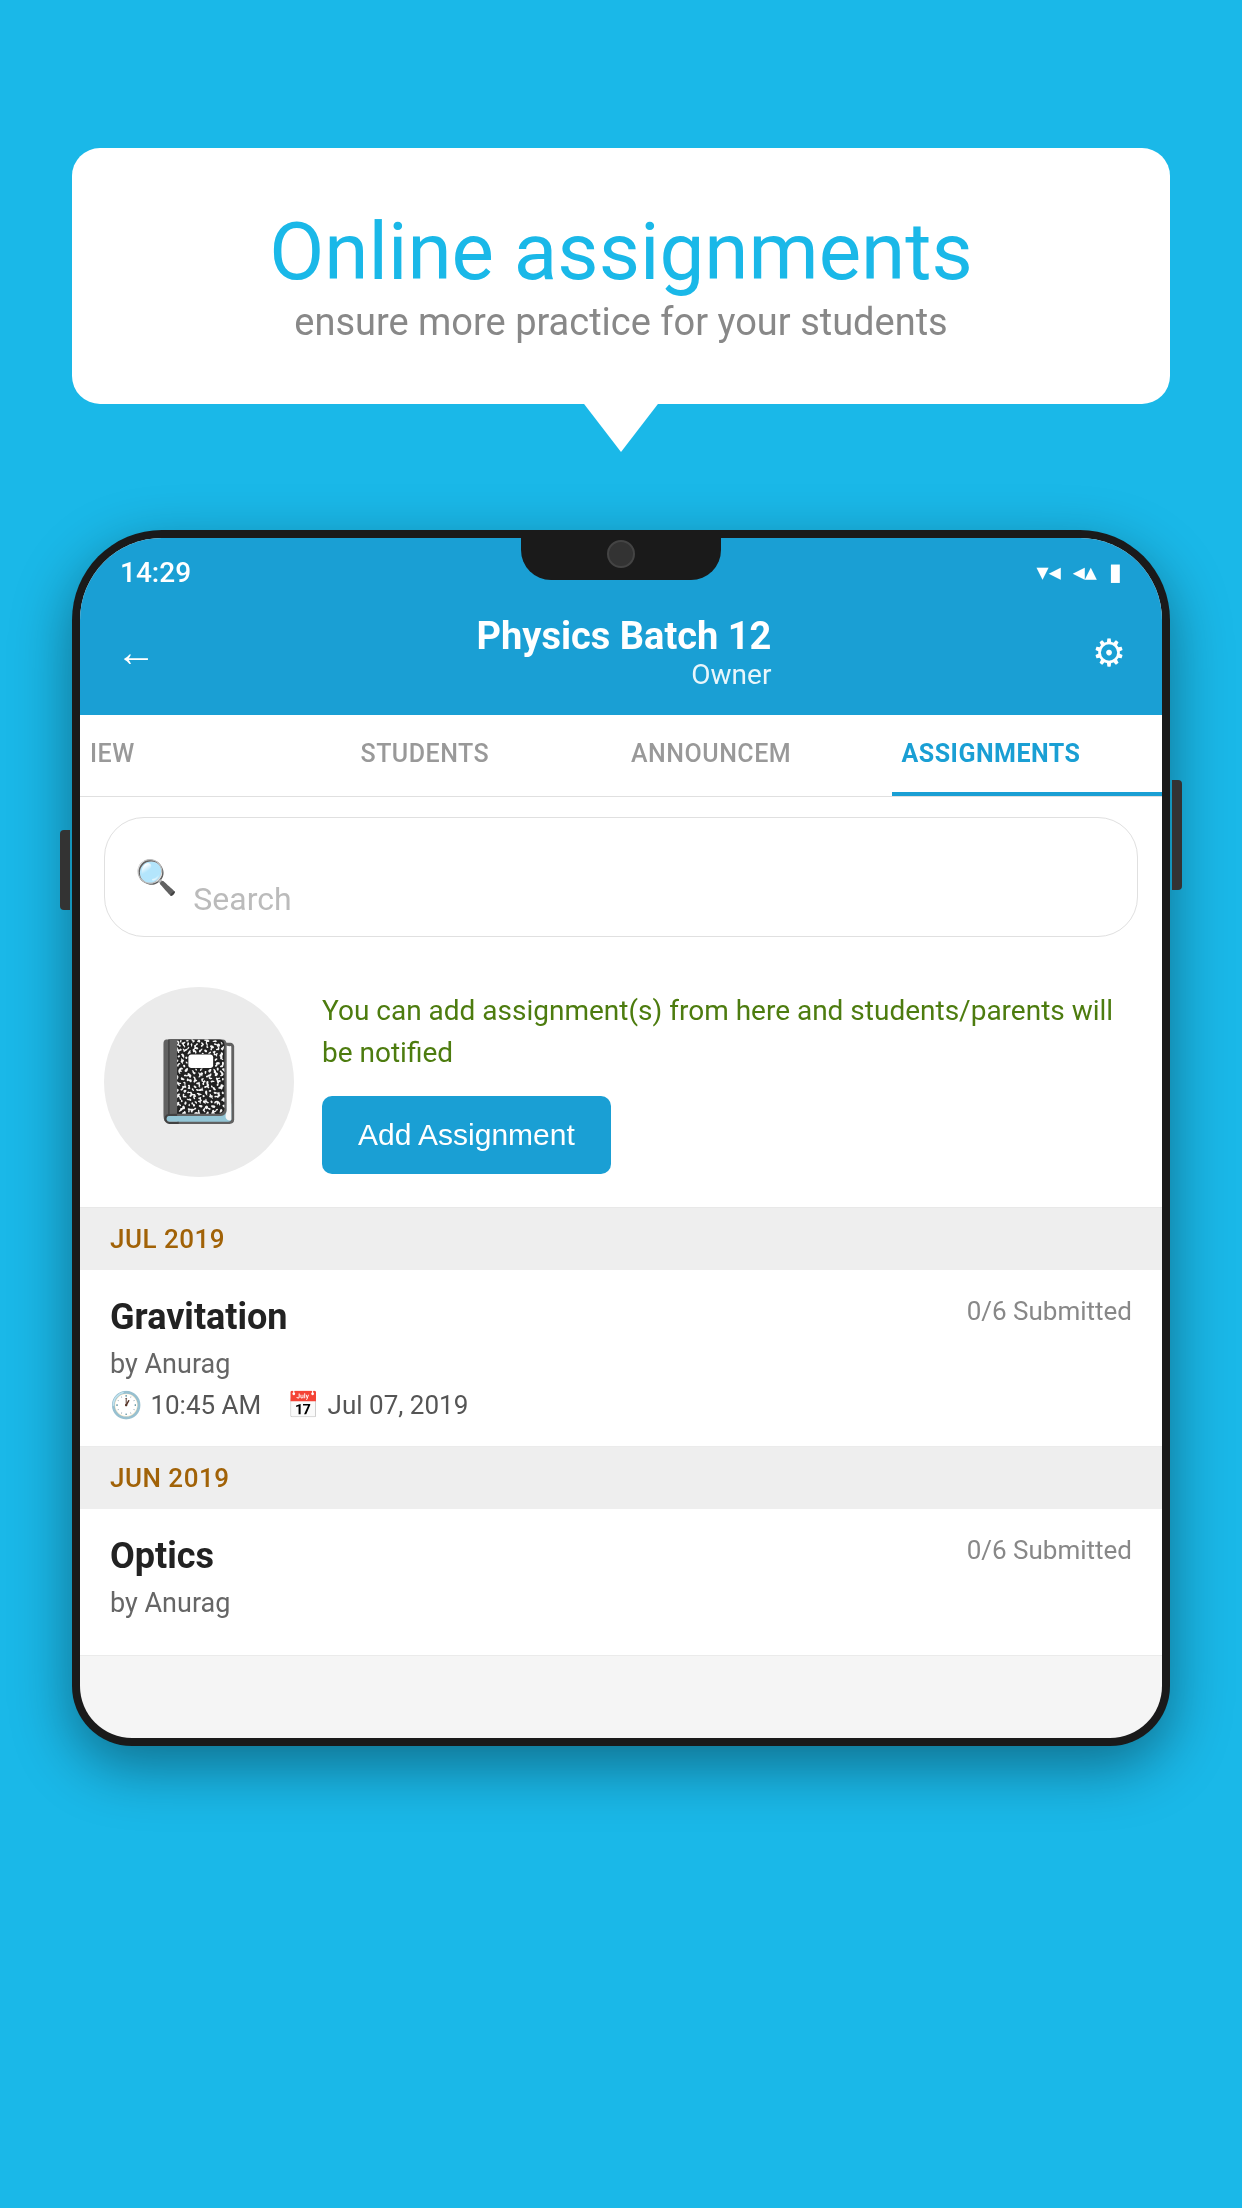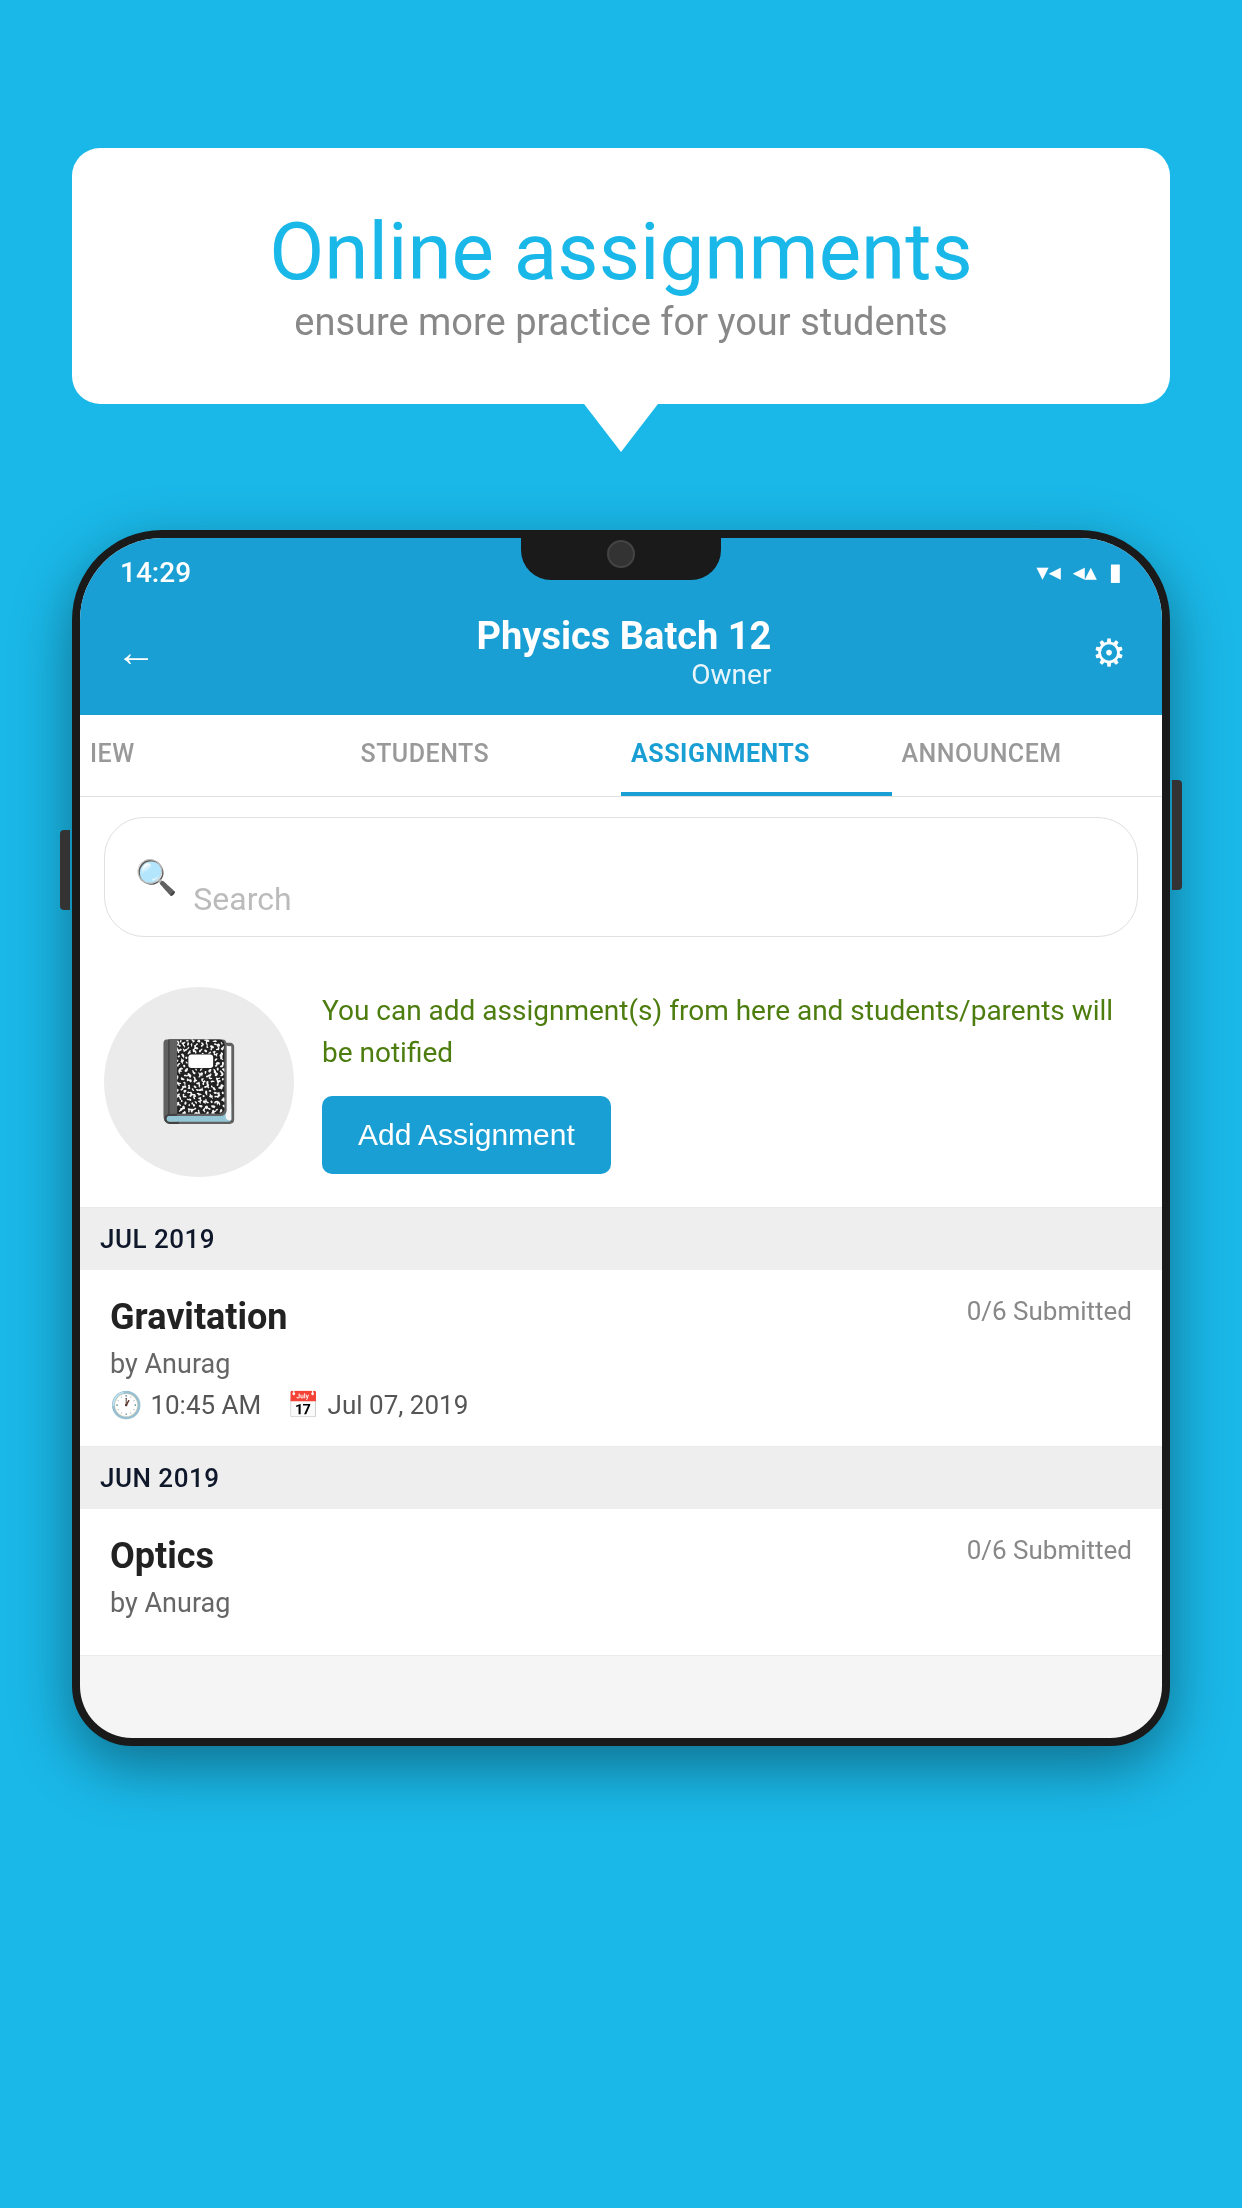--- a/index.html
+++ b/index.html
@@ -275,23 +275,23 @@
       padding: 22px 36px;
       font-size: 30px;
       font-weight: 500;
       cursor: pointer;
       display: inline-block;
     }
 
     
     .section-header {
       background: #eeeeee;
-      padding: 16px 20px;
+      padding: 16px 30px;
       font-size: 26px;
-      color: #0f172a;
+      color: #a16207;
       font-weight: 500;
       letter-spacing: 0.5px;
     }
 
     
     .assignment-item {
       background: white;
       padding: 26px 30px;
       border-bottom: 1px solid #ebebeb;
     }
@@ -396,22 +396,22 @@
         <div class="header-center">
           <div class="header-title">Physics Batch 12</div>
           <div class="header-subtitle">Owner</div>
         </div>
         <div class="settings-btn">⚙</div>
       </div>
 
       <div class="tabs-container">
         <div class="tab-item">IEW</div>
         <div class="tab-item">STUDENTS</div>
+        <div class="tab-item">ANNOUNCEM</div>
         <div class="tab-item active">ASSIGNMENTS</div>
-        <div class="tab-item">ANNOUNCEM</div>
       </div>
 
       <div class="search-container">
         <div class="search-bar">
           <span class="search-icon-wrap">🔍</span>
           <span class="search-placeholder">Search</span>
         </div>
       </div>
 
       <div class="info-card">

